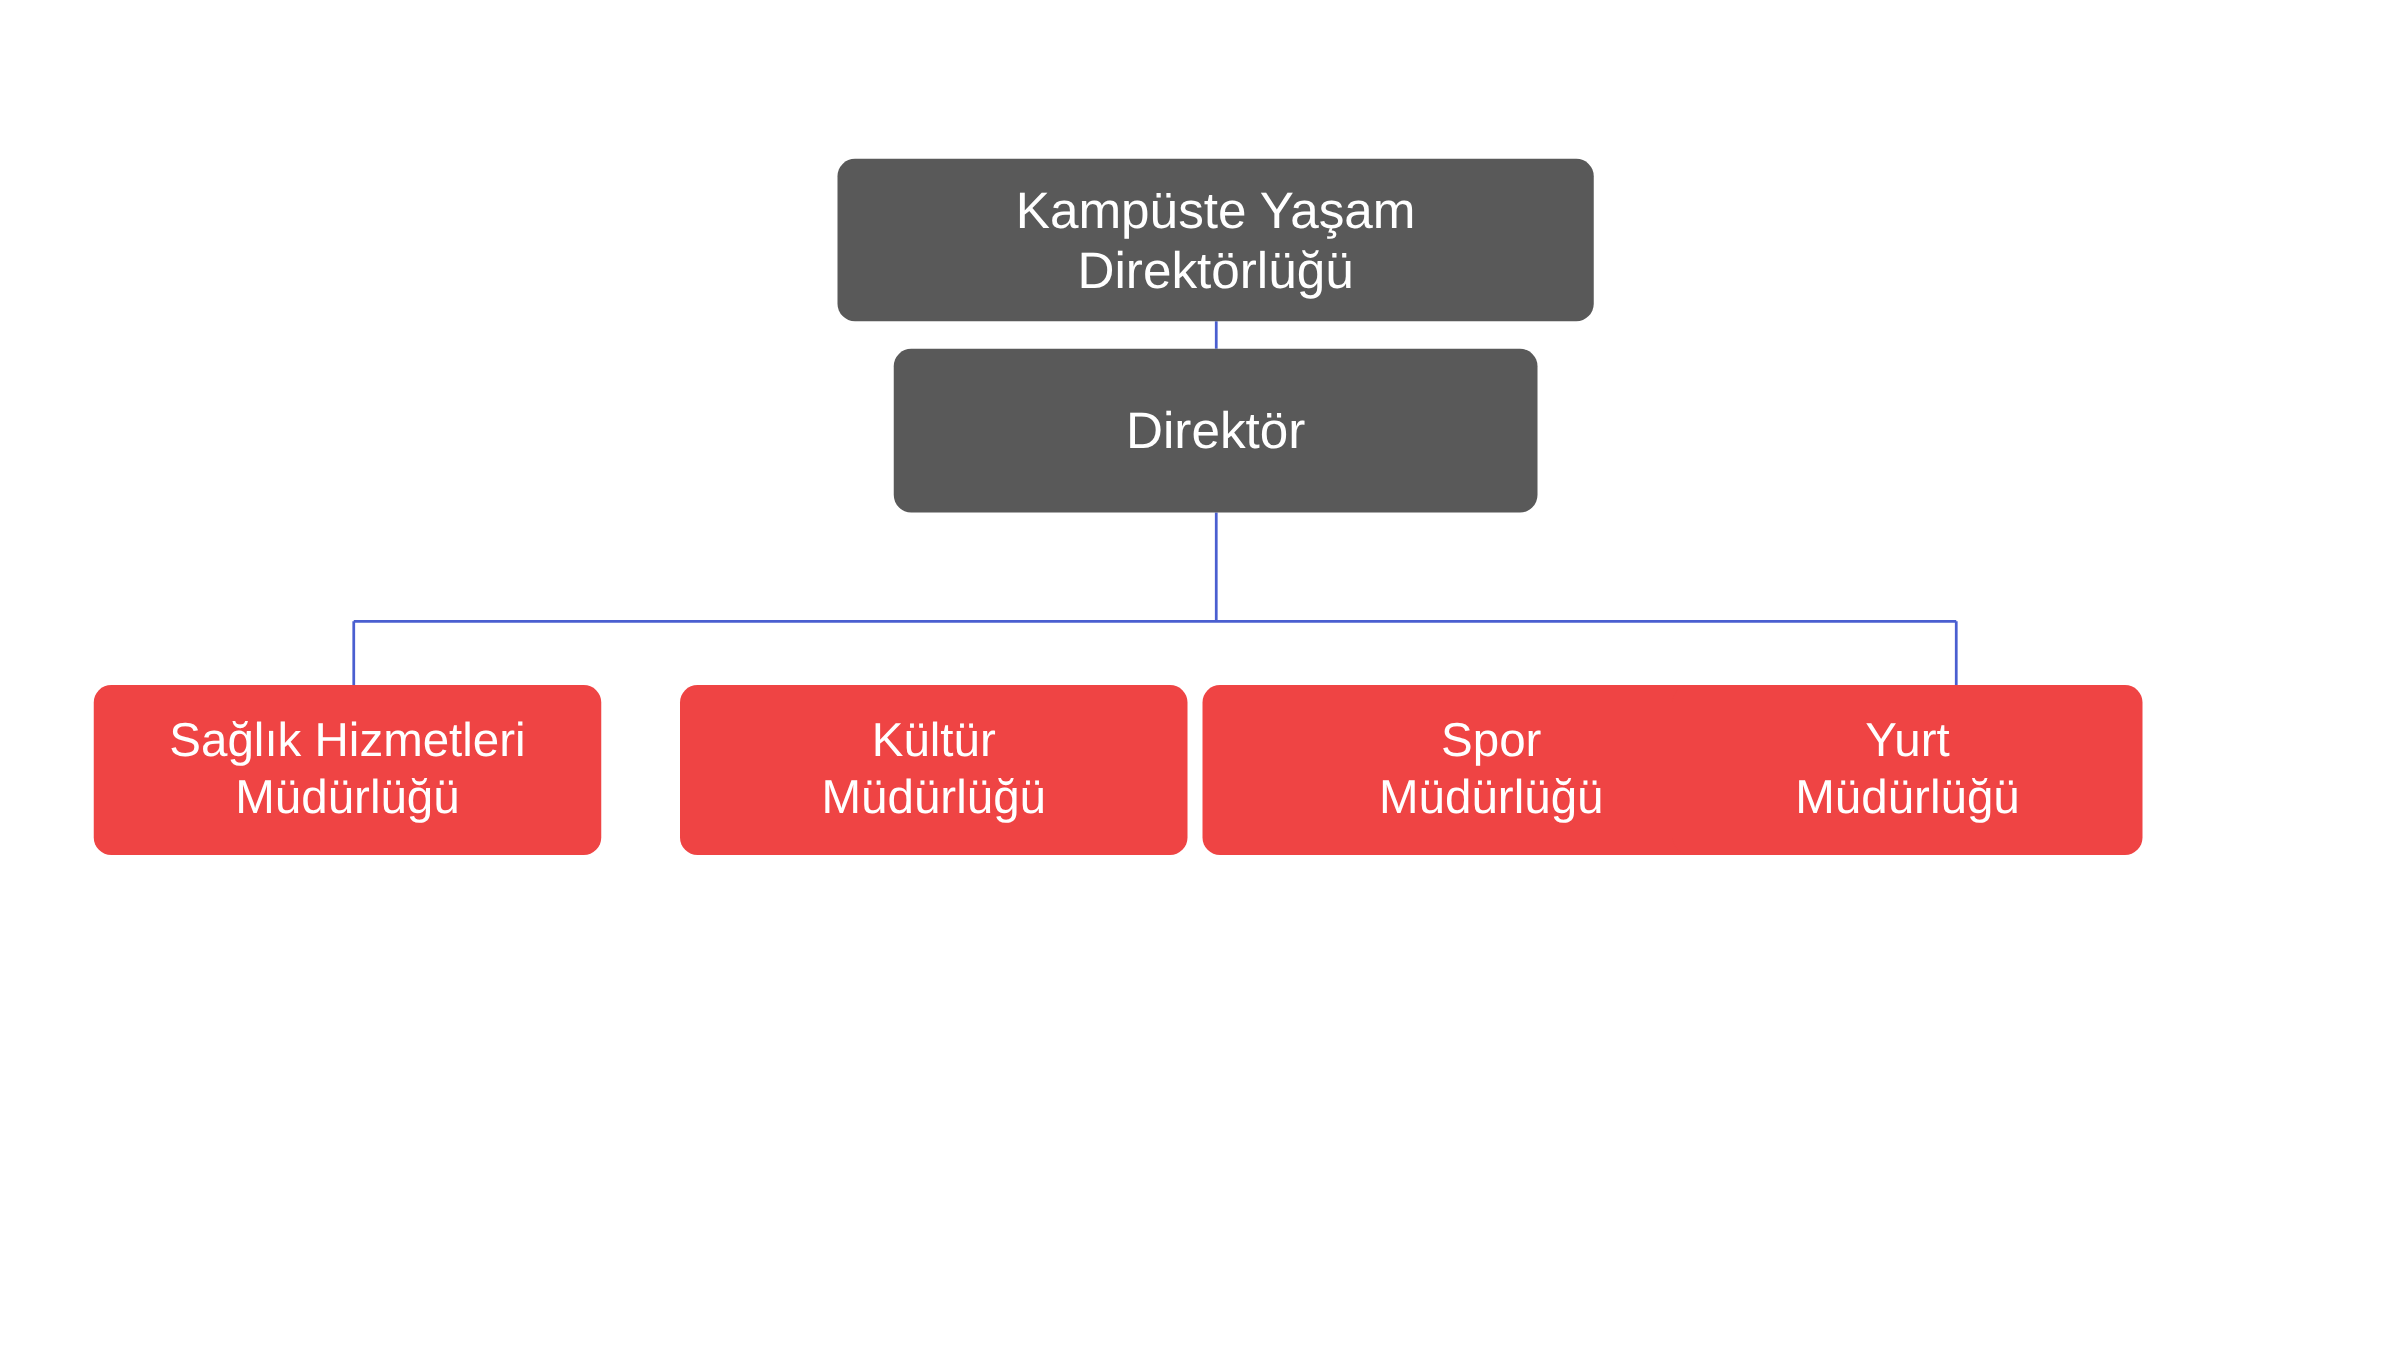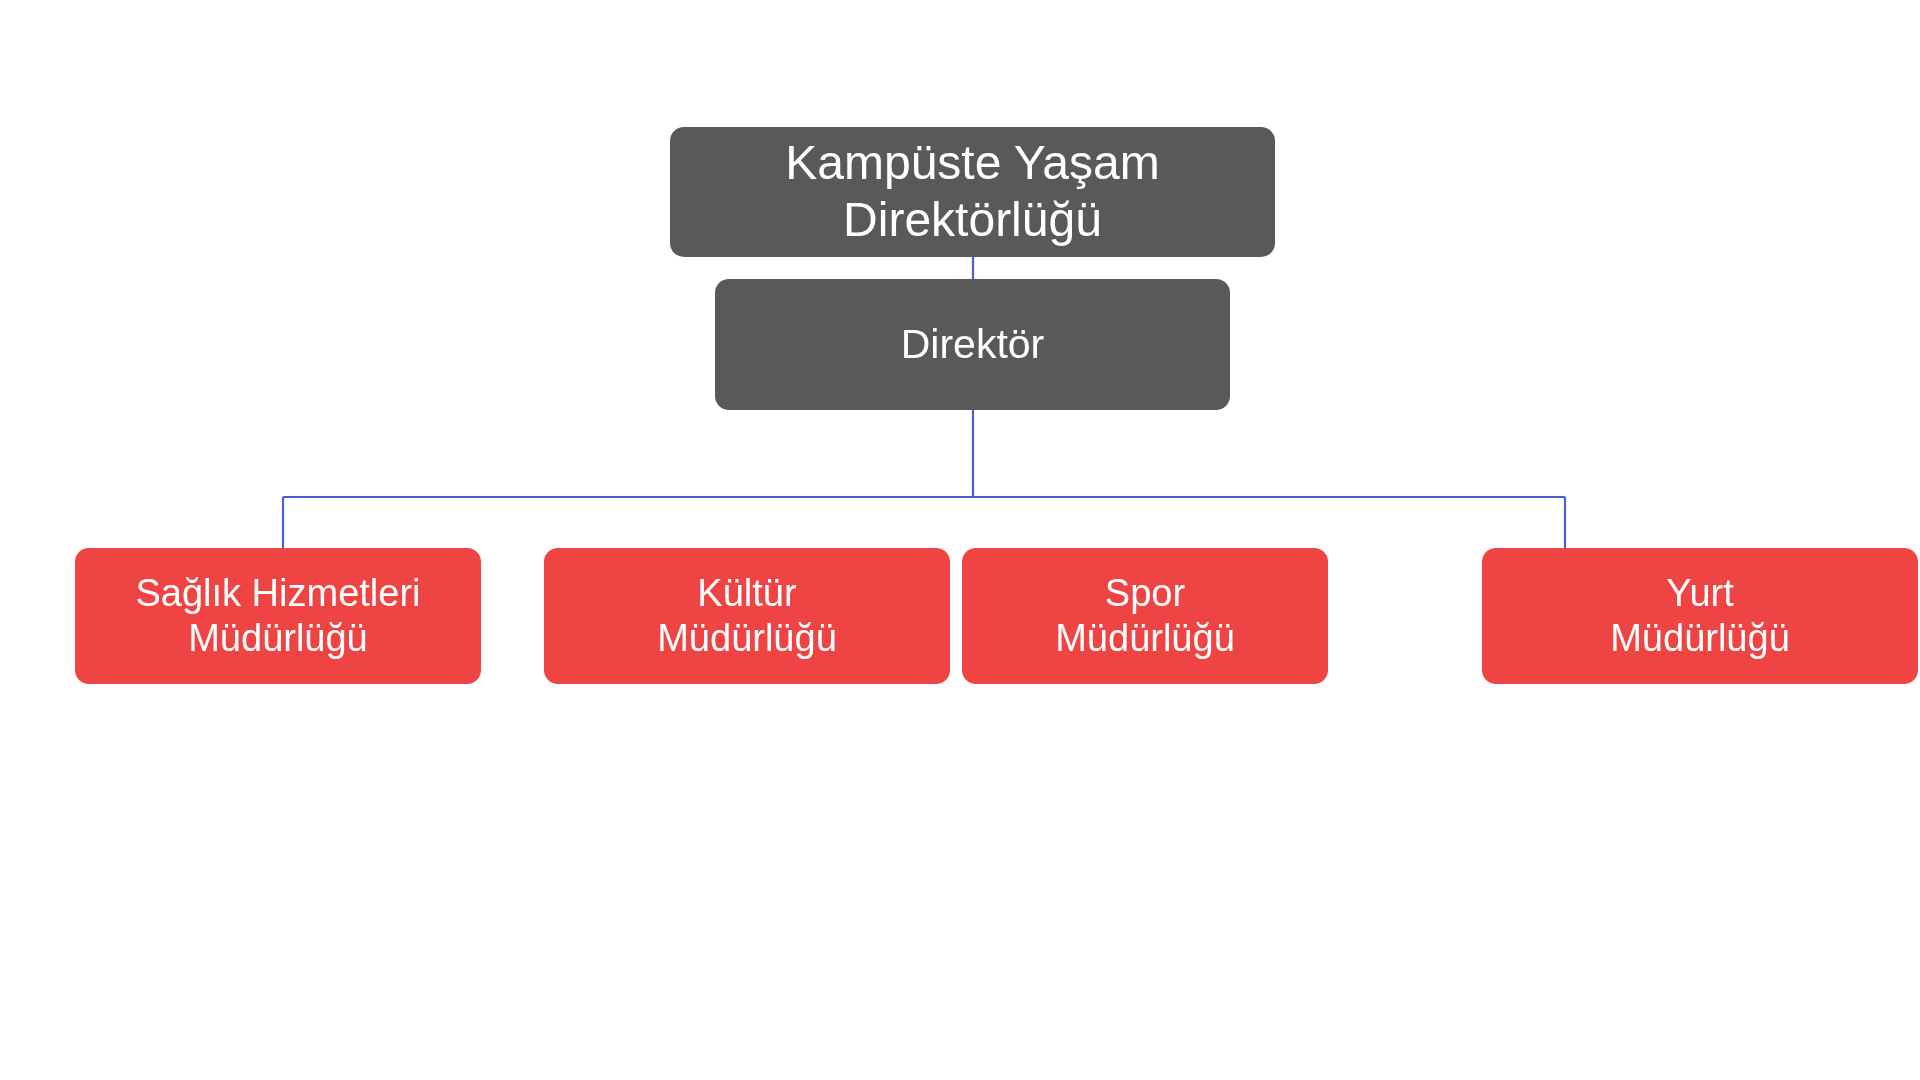--- a/index.html
+++ b/index.html
@@ -63,21 +63,21 @@
   .node--blue {
     background: #ef4444;
   }
 
   
   #node-root {
     left: 670px;
     top: 127px;
     width: 605px;
     height: 130px;
-    font-size: 48px;
+    font-size: 41px;
   }
 
   #node-director {
     left: 715px;
     top: 279px;
     width: 515px;
     height: 131px;
     font-size: 41px;
   }
 
@@ -94,29 +94,29 @@
     top: 548px;
     width: 406px;
     height: 136px;
     font-size: 38px;
     margin-left: 26px;
   }
 
   #node-spor {
     left: 962px;
     top: 548px;
-    width: 366px;
+    width: 462px;
     height: 136px;
     font-size: 38px;
   }
 
   #node-yurt {
-    left: 1482px;
+    left: 1338px;
     top: 548px;
-    width: 436px;
+    width: 376px;
     height: 136px;
     font-size: 38px;
   }
 </style>
 </head>
 <body>
 
 <div id="chart-canvas">
 
   <svg id="connector-layer" viewBox="0 0 1920 1080" width="1920" height="1080" xmlns="http://www.w3.org/2000/svg">

